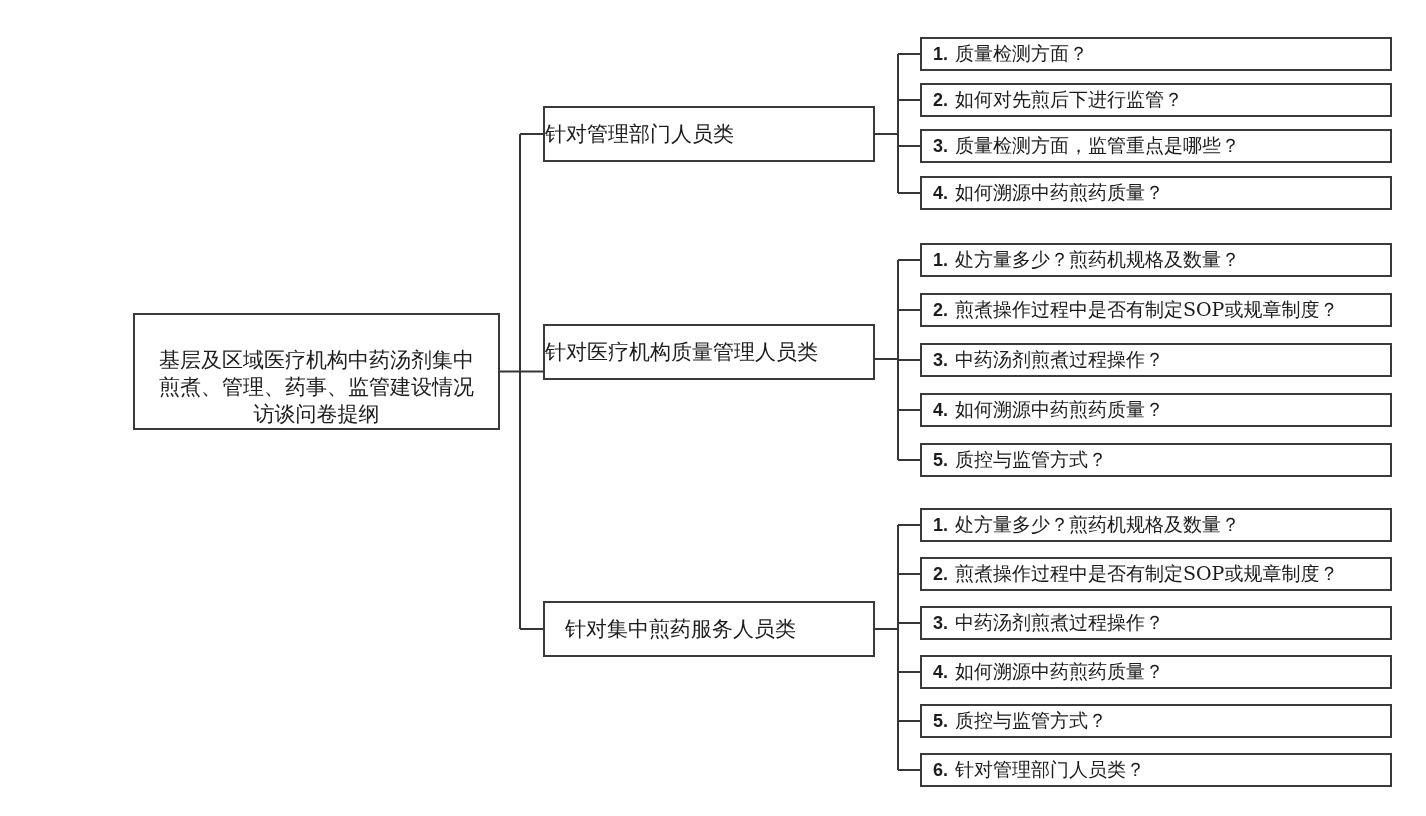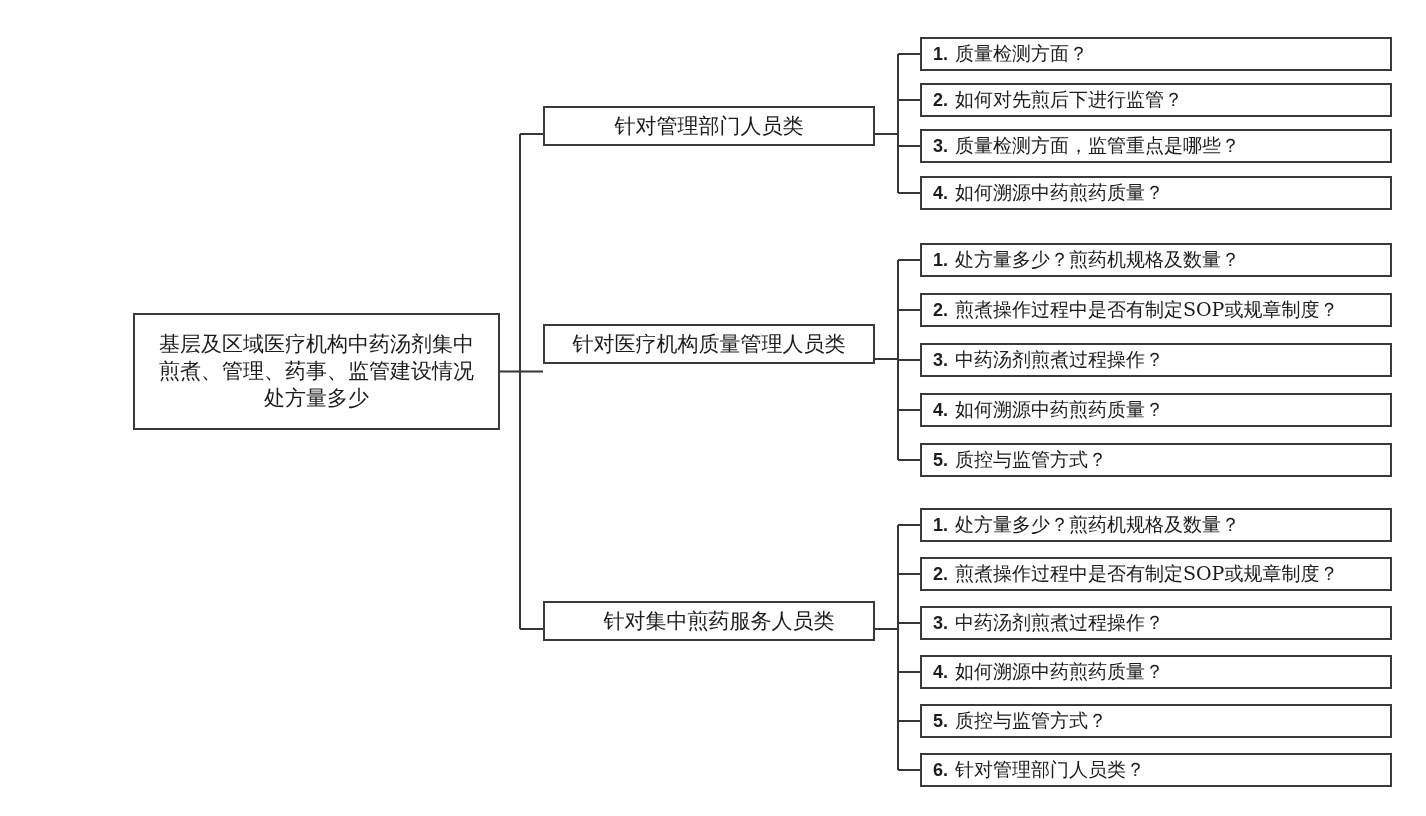--- a/index.html
+++ b/index.html
@@ -34,32 +34,32 @@
     border: 2px solid #3a3a3a;
     background: #ffffff;
   }
   .root-box {
     left: 133px;
     top: 313px;
     width: 367px;
     height: 117px;
     display: flex;
     flex-direction: column;
-    justify-content: center;
+    justify-content: flex-end;
     text-align: center;
     font-size: 21px;
     line-height: 27px;
   }
   .branch-box {
     left: 543px;
     width: 332px;
-    height: 40px;
+    height: 56px;
     display: flex;
     align-items: center;
-    justify-content: center;
+    justify-content: flex-start;
     font-size: 21px;
   }
   .branch-1 { top: 106px; }
   .branch-2 { top: 324px; }
   .branch-3 { top: 601px; padding-left: 20px; }
   .q-box {
     left: 920px;
     width: 472px;
     height: 34px;
     display: flex;
@@ -128,21 +128,21 @@
     <path d="M898 574 H920"></path>
     <path d="M898 623 H920"></path>
     <path d="M898 672 H920"></path>
     <path d="M898 721 H920"></path>
     <path d="M898 770 H920"></path>
   </svg>
 
   <div class="box root-box">
     <div>基层及区域医疗机构中药汤剂集中</div>
     <div>煎煮、管理、药事、监管建设情况</div>
-    <div>处方量多少</div>
+    <div>访谈问卷提纲</div>
   </div>
 
   <div class="box branch-box branch-1">
     <span>针对管理部门人员类</span>
   </div>
   <div class="box branch-box branch-2">
     <span>针对医疗机构质量管理人员类</span>
   </div>
   <div class="box branch-box branch-3">
     <span>针对集中煎药服务人员类</span>

